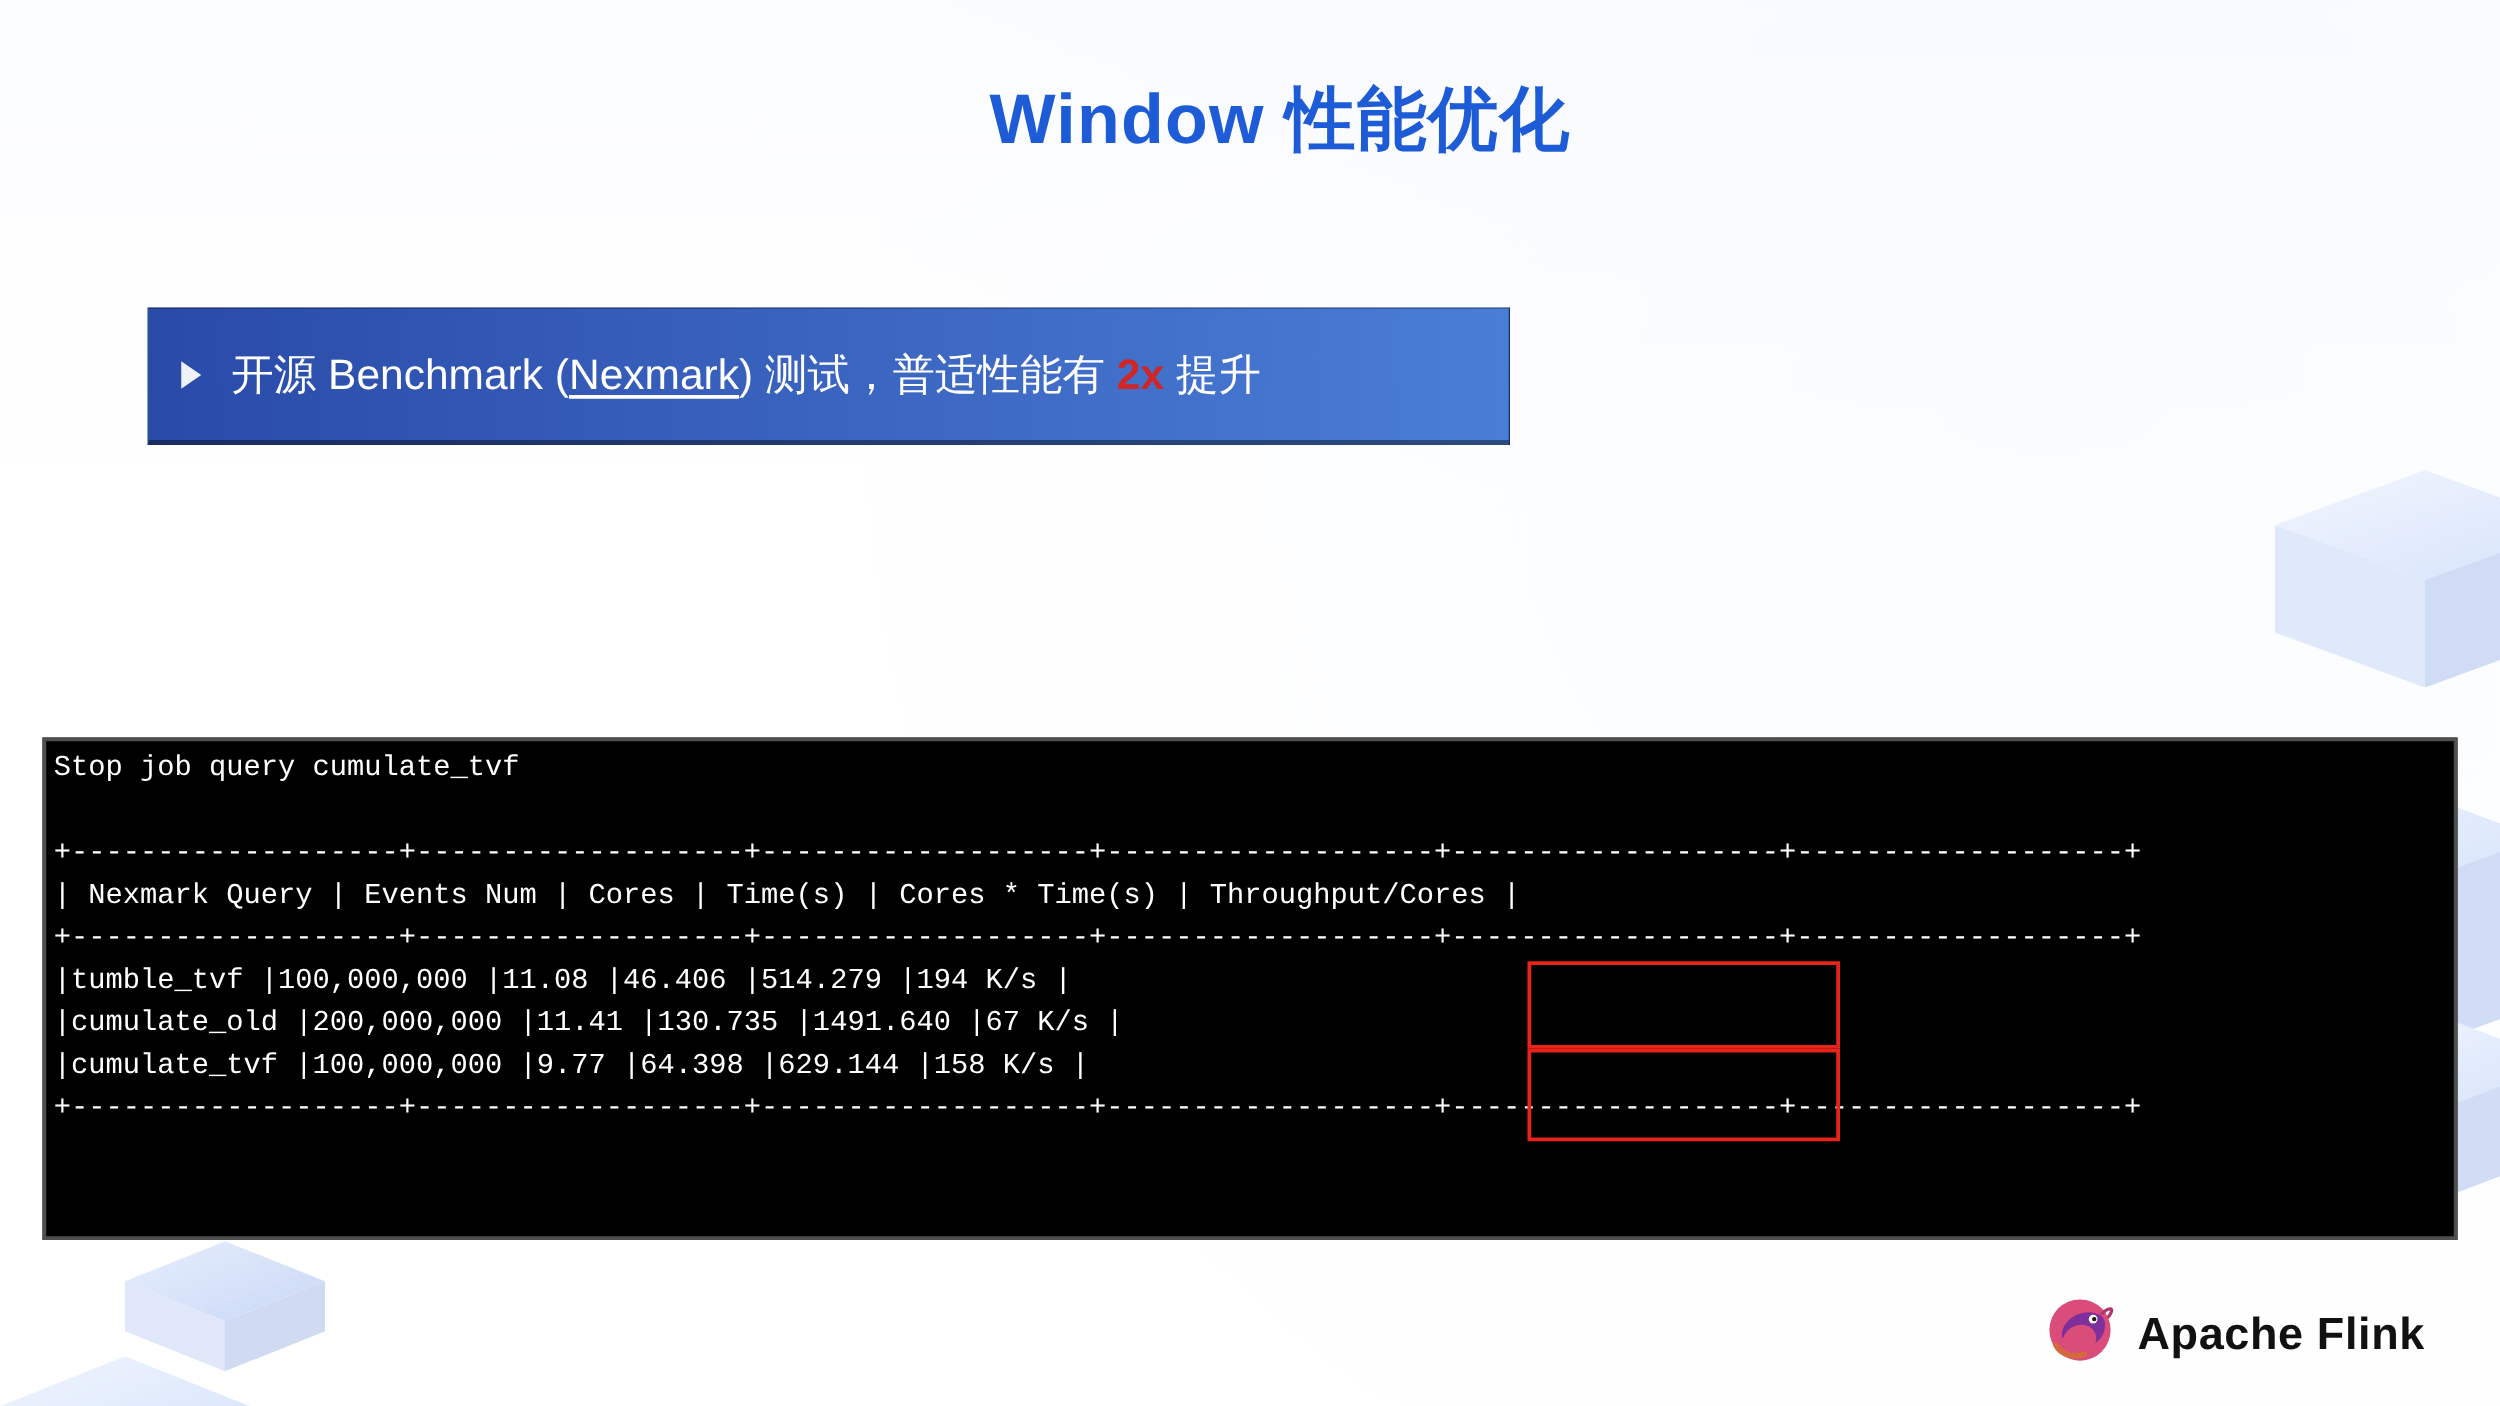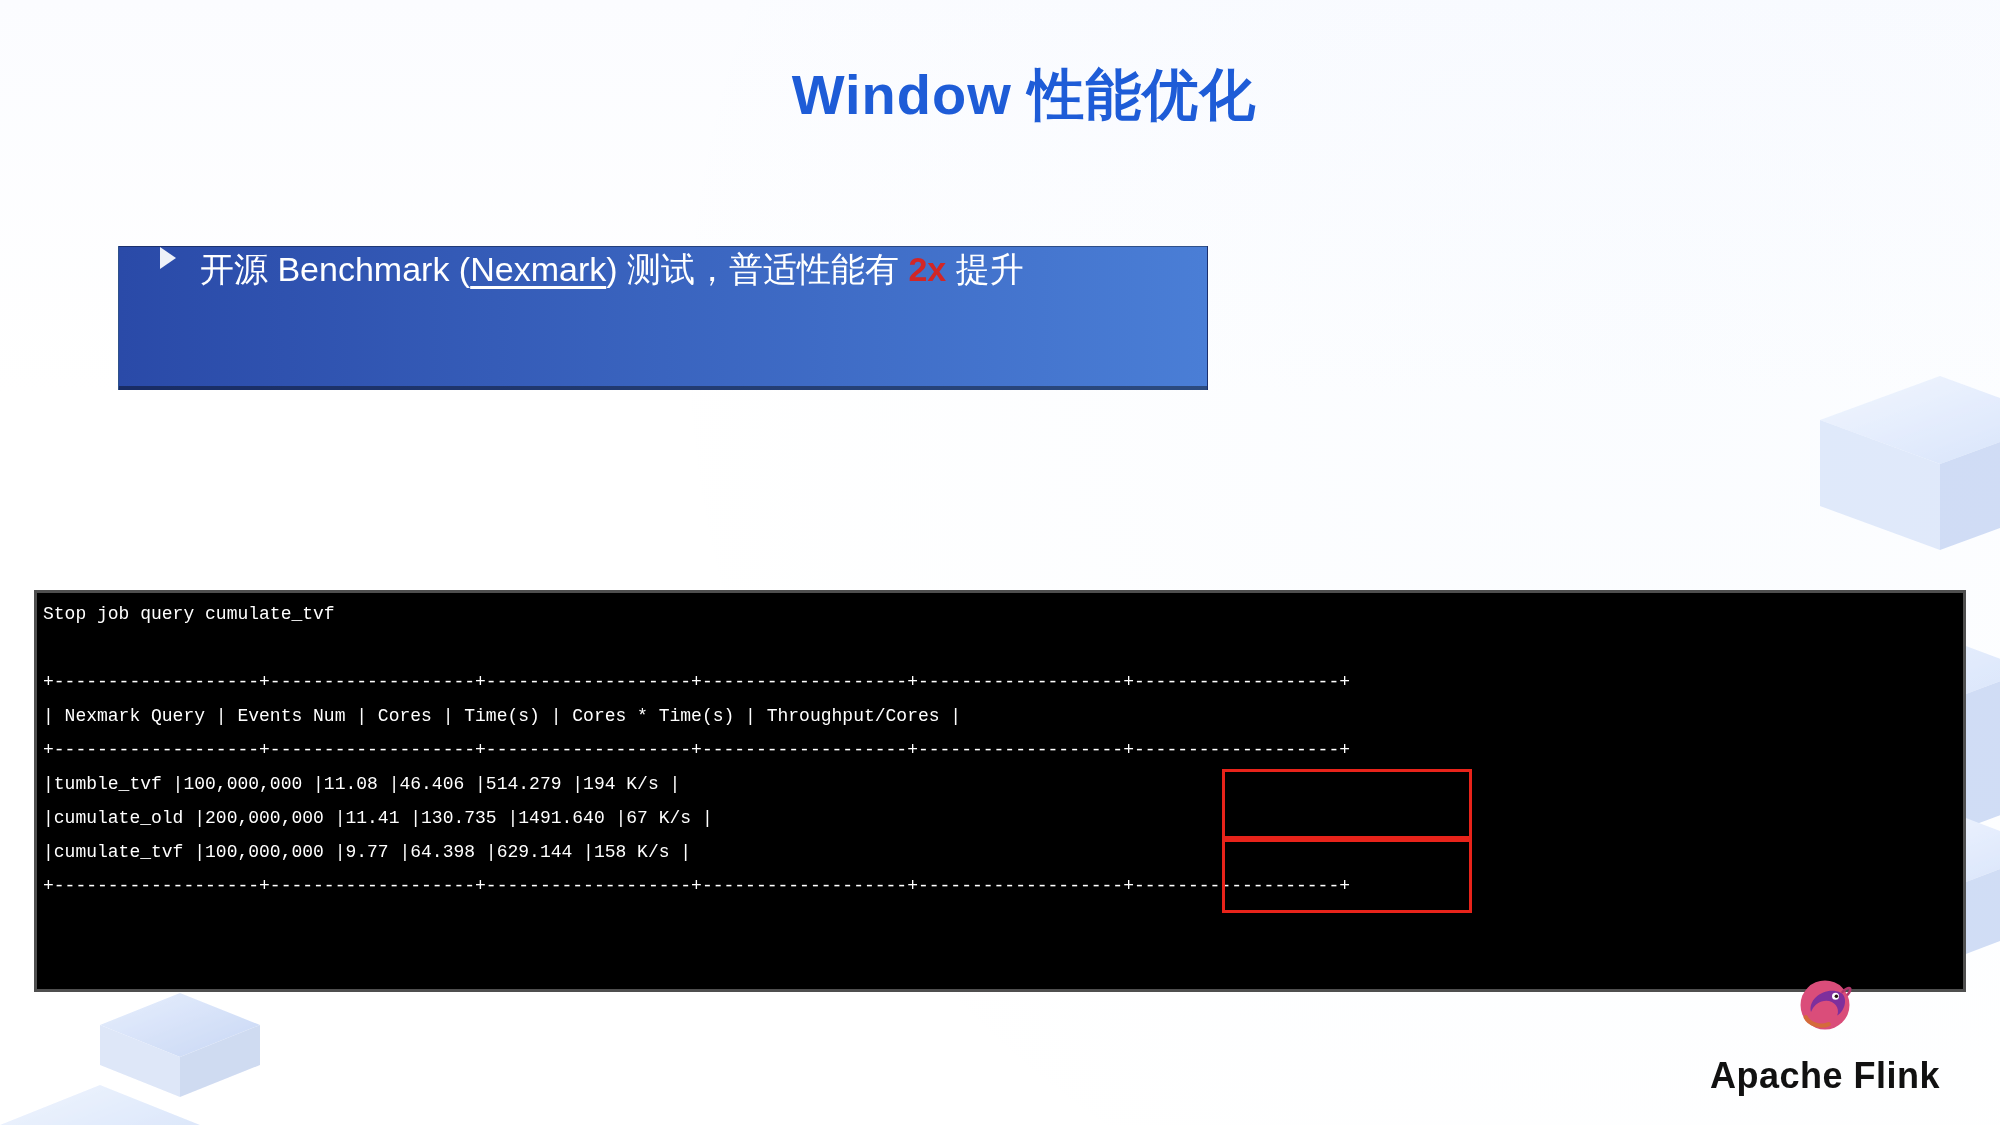--- a/index.html
+++ b/index.html
@@ -41,24 +41,24 @@
     letter-spacing: 1px;
     padding-left: 48px;
   }
 
   .banners {
     position: absolute;
     left: 118px; top: 246px;
     width: 1090px;
   }
   .banner {
-    height: 144px;
-    display: flex; align-items: flex-start;
+    height: 110px;
+    display: flex; align-items: center;
     color: #fff;
-    padding-left: 41px;
+    padding-left: 26px;
     margin-bottom: 32px;
     background: linear-gradient(90deg, var(--banner-start) 0%, var(--banner-end) 100%);
     border: 1px solid rgba(0,0,0,0.35);
     border-bottom: 4px solid rgba(0,0,0,0.4);
     font-size: 34px;
   }
   .banner .chev {
     width: 0; height: 0;
     border-top: 11px solid transparent;
     border-bottom: 11px solid transparent;
@@ -74,42 +74,41 @@
     position: absolute;
     left: 34px; top: 590px;
     width: 1932px; height: 402px;
     border: 3px solid #4f4f4f;
     background:#000;
   }
   .terminal {
     position:relative;
     color: var(--term-fg);
     font-family: "Menlo", "Consolas", "Courier New", monospace;
-    font-size: 18px;
+    font-size: 23px;
     line-height: 34px;
     white-space: nowrap;
     padding: 4px 6px;
   }
 
   
   .redbox {
     position: absolute;
     border: 3px solid var(--red-rect);
     background: transparent;
   }
   .rb1 { left: 1185px; top: 176px; width: 250px; height: 70px; }
   .rb2 { left: 1185px; top: 246px; width: 250px; height: 74px; }
 
   
   .footer {
     position: absolute;
     right: 60px; bottom: 28px;
     display: flex; align-items: center;
     gap: 18px;
-    flex-direction: column;
   }
   .footer .label {
     font-size: 36px; font-weight: 800; color: var(--ink);
     letter-spacing: 0.5px;
   }
 
   
   .iso-cubes-left  { left:-60px;  bottom:-60px; width:360px; height:360px; opacity:.7; }
   .iso-cubes-right { right:-40px; top:320px;    width:520px; height:720px; opacity:.8; }
 </style>

